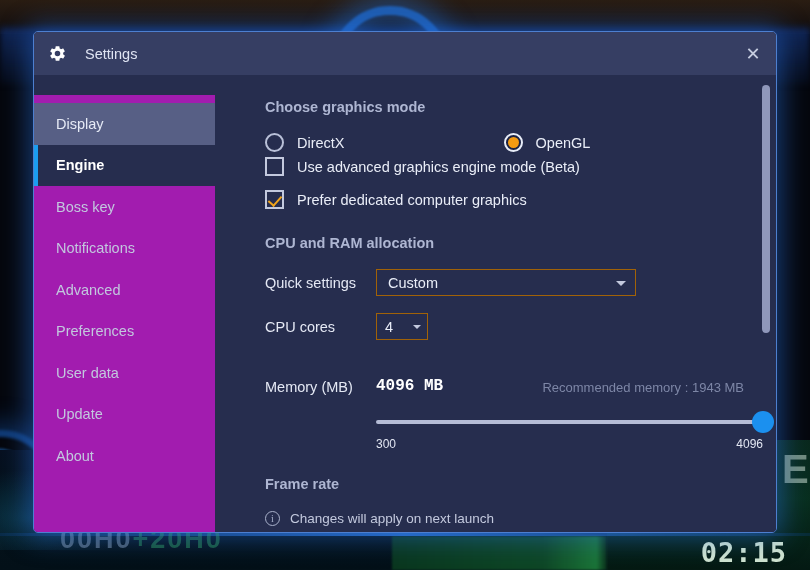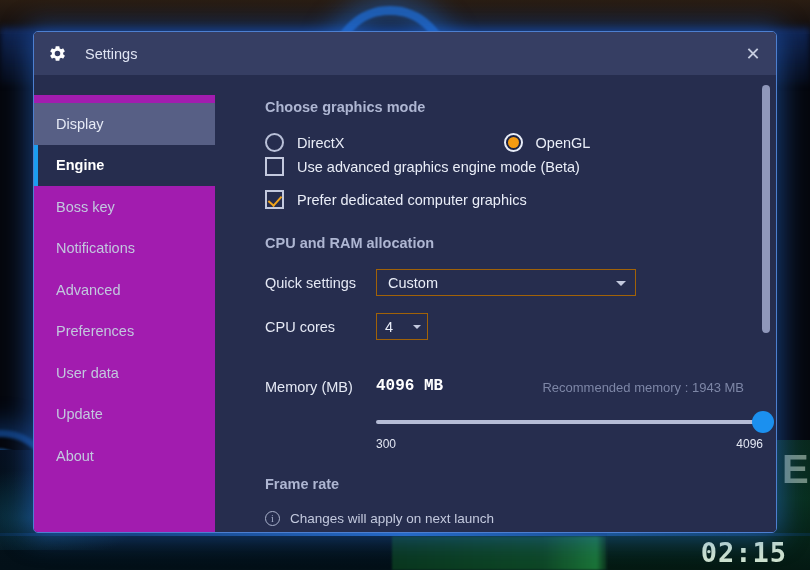--- a/index.html
+++ b/index.html
@@ -409,20 +409,23 @@
   <div id="bg-blue-ring"></div>
   <div id="bg-left-ring"></div>
   <div id="bg-left-ring2"></div>
   <div id="bg-bottom"></div>
   <div id="bg-teal-glow"></div>
   <div id="bg-green-right"></div>
   <div id="bg-green-panel"></div>
   <div id="bg-scan"></div>
   <div id="bg-es">ES</div>
   <div id="bg-timer">02:15</div>
+  <div id="bg-faded-text">
+    <span class="w">00H0</span><span class="g">+20H0</span>
+  </div>
 </div>
 
 <div id="dialog">
 
   <div id="titlebar">
     <svg id="gear-icon" viewBox="0 0 24 24" fill="#ffffff">
       <path d="M19.1 12.9c.04-.3.06-.6.06-.9s-.02-.6-.07-.9l2-1.5c.18-.14.23-.4.11-.6l-1.9-3.2c-.12-.2-.37-.28-.58-.2l-2.35.93c-.49-.37-1.02-.68-1.6-.9l-.36-2.45a.47.47 0 0 0-.47-.38h-3.8c-.24 0-.44.17-.47.38l-.36 2.45c-.58.22-1.11.53-1.6.9l-2.35-.93a.47.47 0 0 0-.58.2l-1.9 3.2c-.12.2-.07.46.11.6l2 1.5c-.05.3-.07.6-.07.9s.02.6.07.9l-2 1.5c-.18.14-.23.4-.11.6l1.9 3.2c.12.2.37.28.58.2l2.35-.93c.49.37 1.02.68 1.6.9l.36 2.45c.03.21.23.38.47.38h3.8c.24 0 .44-.17.47-.38l.36-2.45c.58-.22 1.11-.53 1.6-.9l2.35.93c.21.08.46 0 .58-.2l1.9-3.2c.12-.2.07-.46-.11-.6l-2-1.5zM12 15.5A3.5 3.5 0 1 1 12 8.5a3.5 3.5 0 0 1 0 7z"></path>
     </svg>
     <div id="title-text">Settings</div>
     <div id="close-btn">✕</div>

